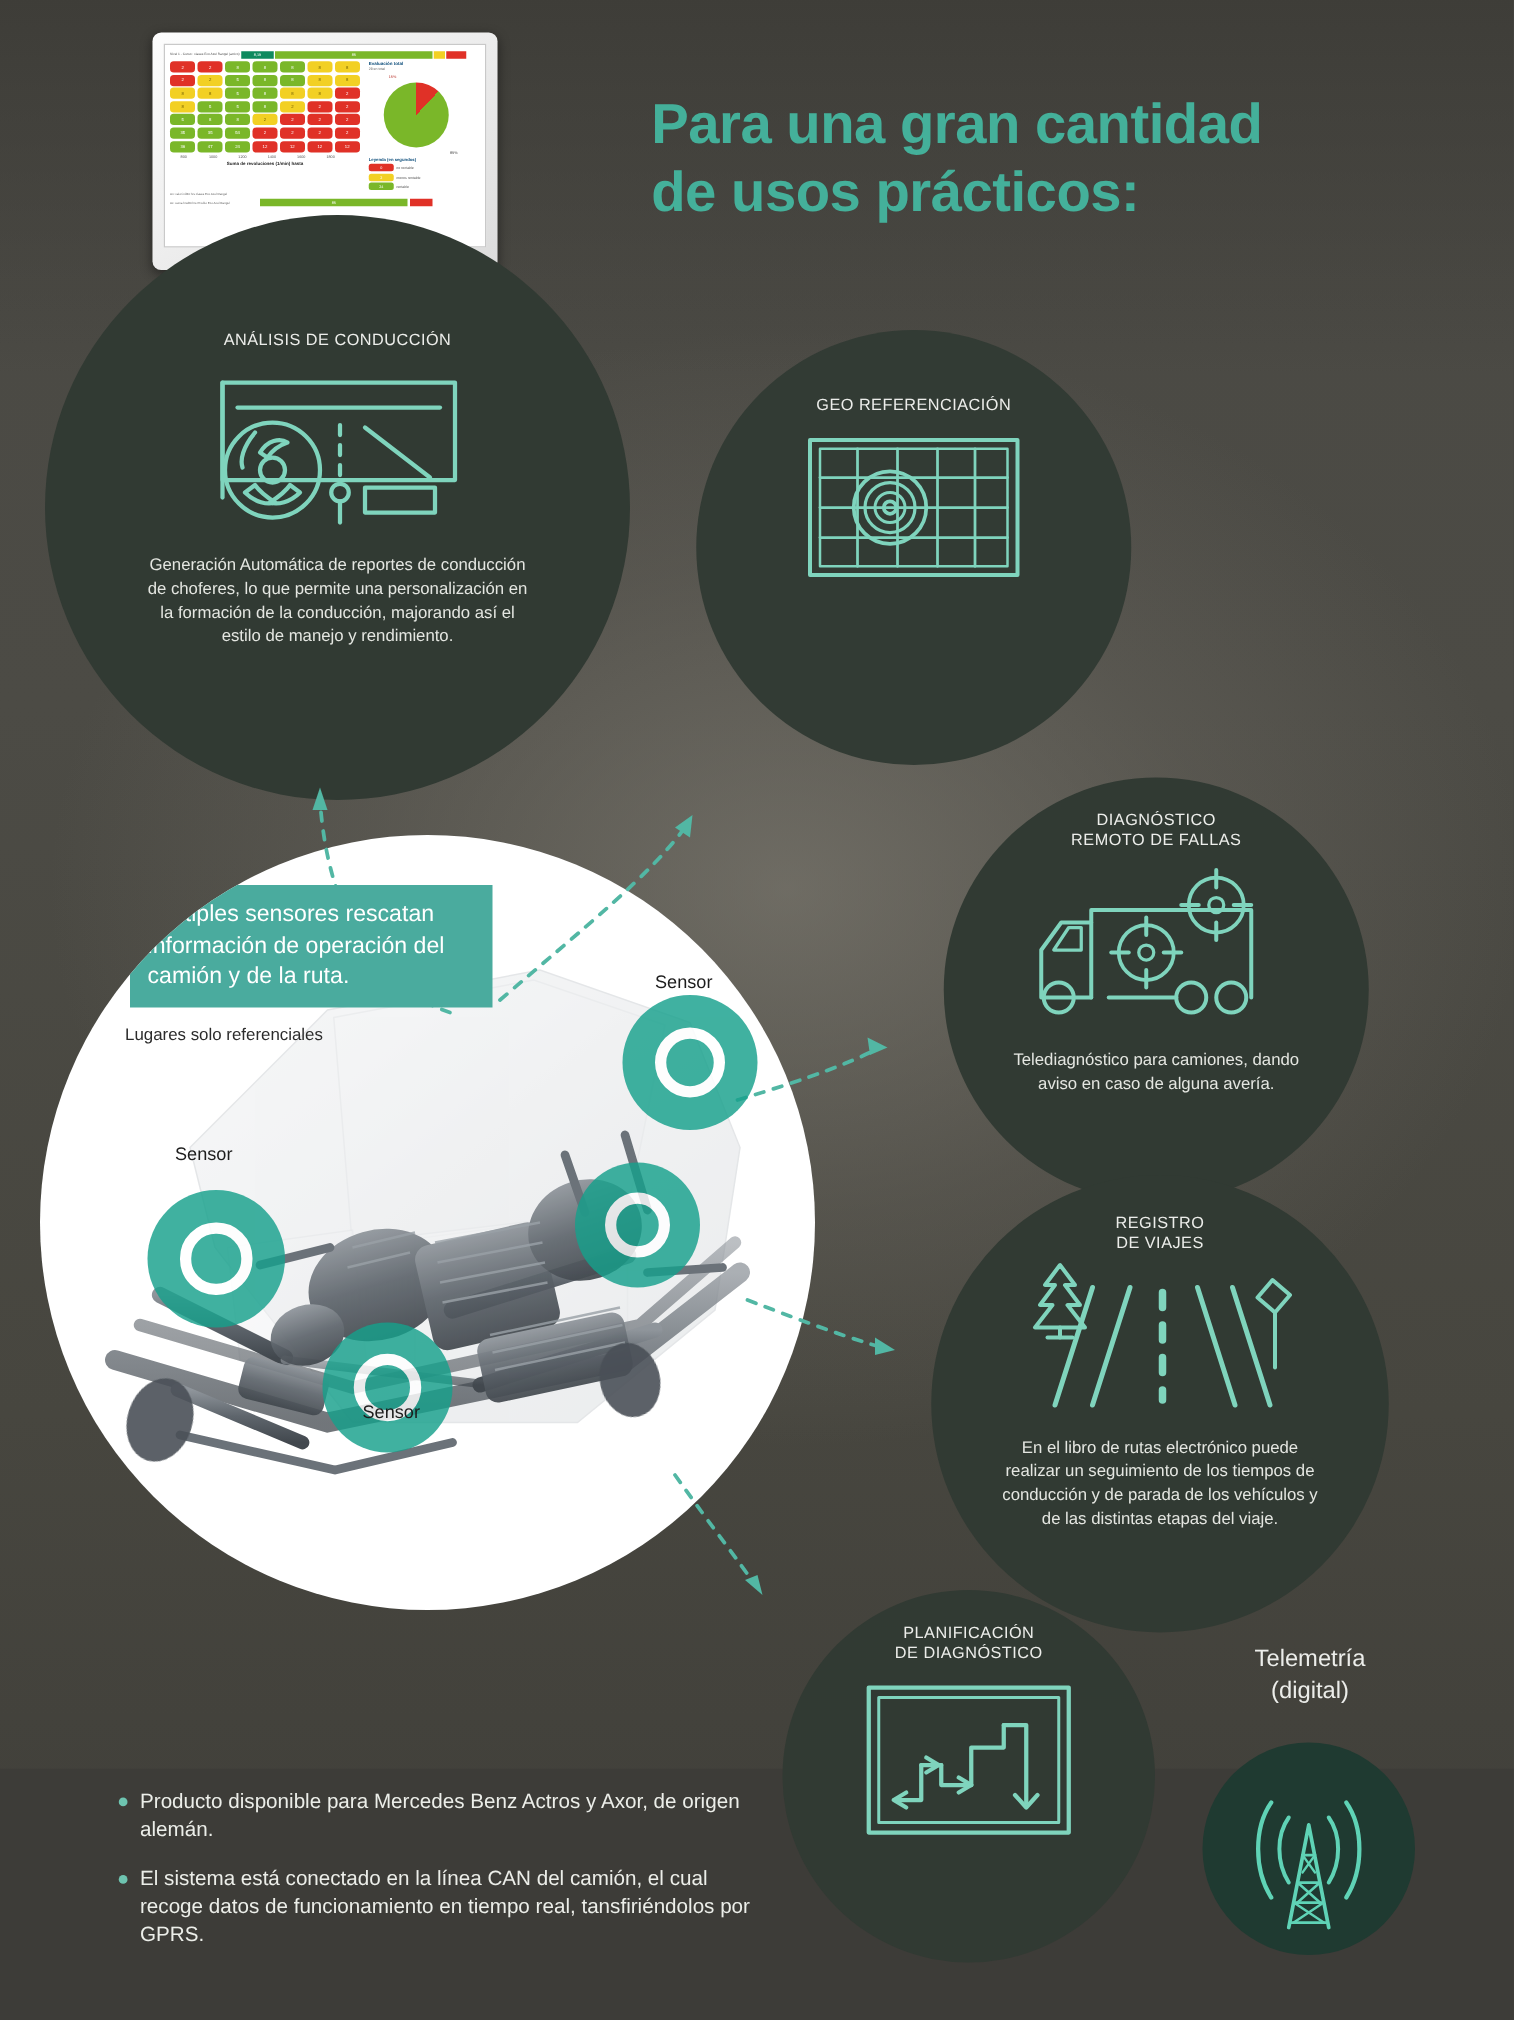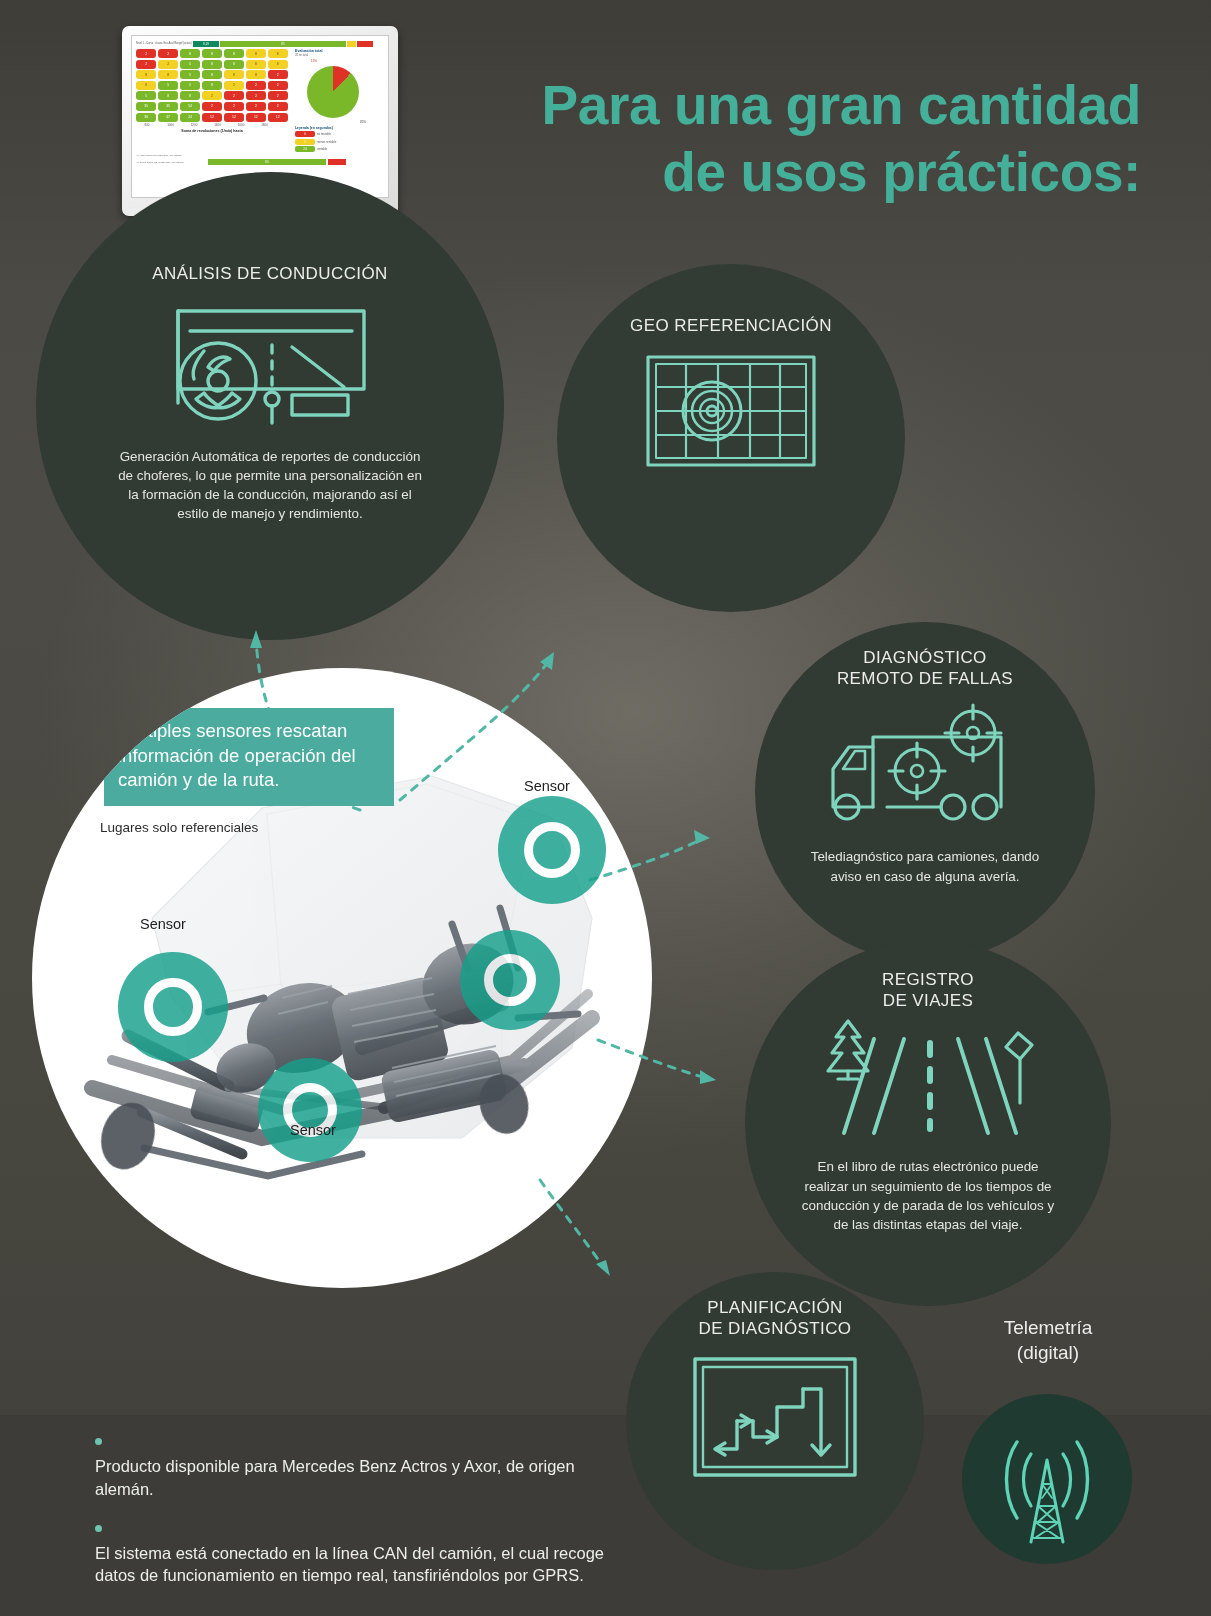--- a/index.html
+++ b/index.html
@@ -32,21 +32,21 @@
     position:absolute;
     border-radius:50%;
     background:#313a33;
     text-align:center;
     color:#e9eae6;
   }
   .circle.soft{ background:#323b34; }
   .circle.deep{ background:#1f3a31; }
 
   .c-title{
-    font-size:17px;
+    font-size:13px;
     letter-spacing:.4px;
     color:#ecedea;
     font-weight:400;
     line-height:1.22;
   }
   .c-desc{
     font-size:13.4px;
     line-height:1.42;
     color:#e4e6e1;
   }
@@ -150,29 +150,29 @@
   .sensor-dot::after{
     content:""; display:block; border-radius:50%;
     width:52%; height:52%;
     border:9px solid #ffffff;
     box-sizing:border-box;
     background:transparent;
   }
 
   
   #bullets{ position:absolute; left:95px; top:1430px; width:520px; }
-  .bullet{ display:flex; gap:10px; margin-bottom:16px;flex-direction:column; }
+  .bullet{ display:flex; gap:10px; margin-bottom:16px; }
   .bdot{ width:7px; height:7px; border-radius:50%; background:#6ec4b0; margin-top:8px; flex:0 0 auto; }
   .btext{ font-size:16.5px; line-height:1.38; color:#eceee9; }
 
   
   #header{
     position:absolute; right:70px; top:72px; width:620px;
-    text-align:right;
-    font-size:55px; line-height:1.22;
+    text-align:left;
+    font-size:45px; line-height:1.22;
     color:#44b09a; font-weight:bold;
     letter-spacing:-0.4px;
   }
 
   #telemetria-label{
     position:absolute; left:958px; top:1316px; width:180px;
     text-align:center; font-size:19px; line-height:1.3; color:#ecedea;
   }
 </style>
 </head>

